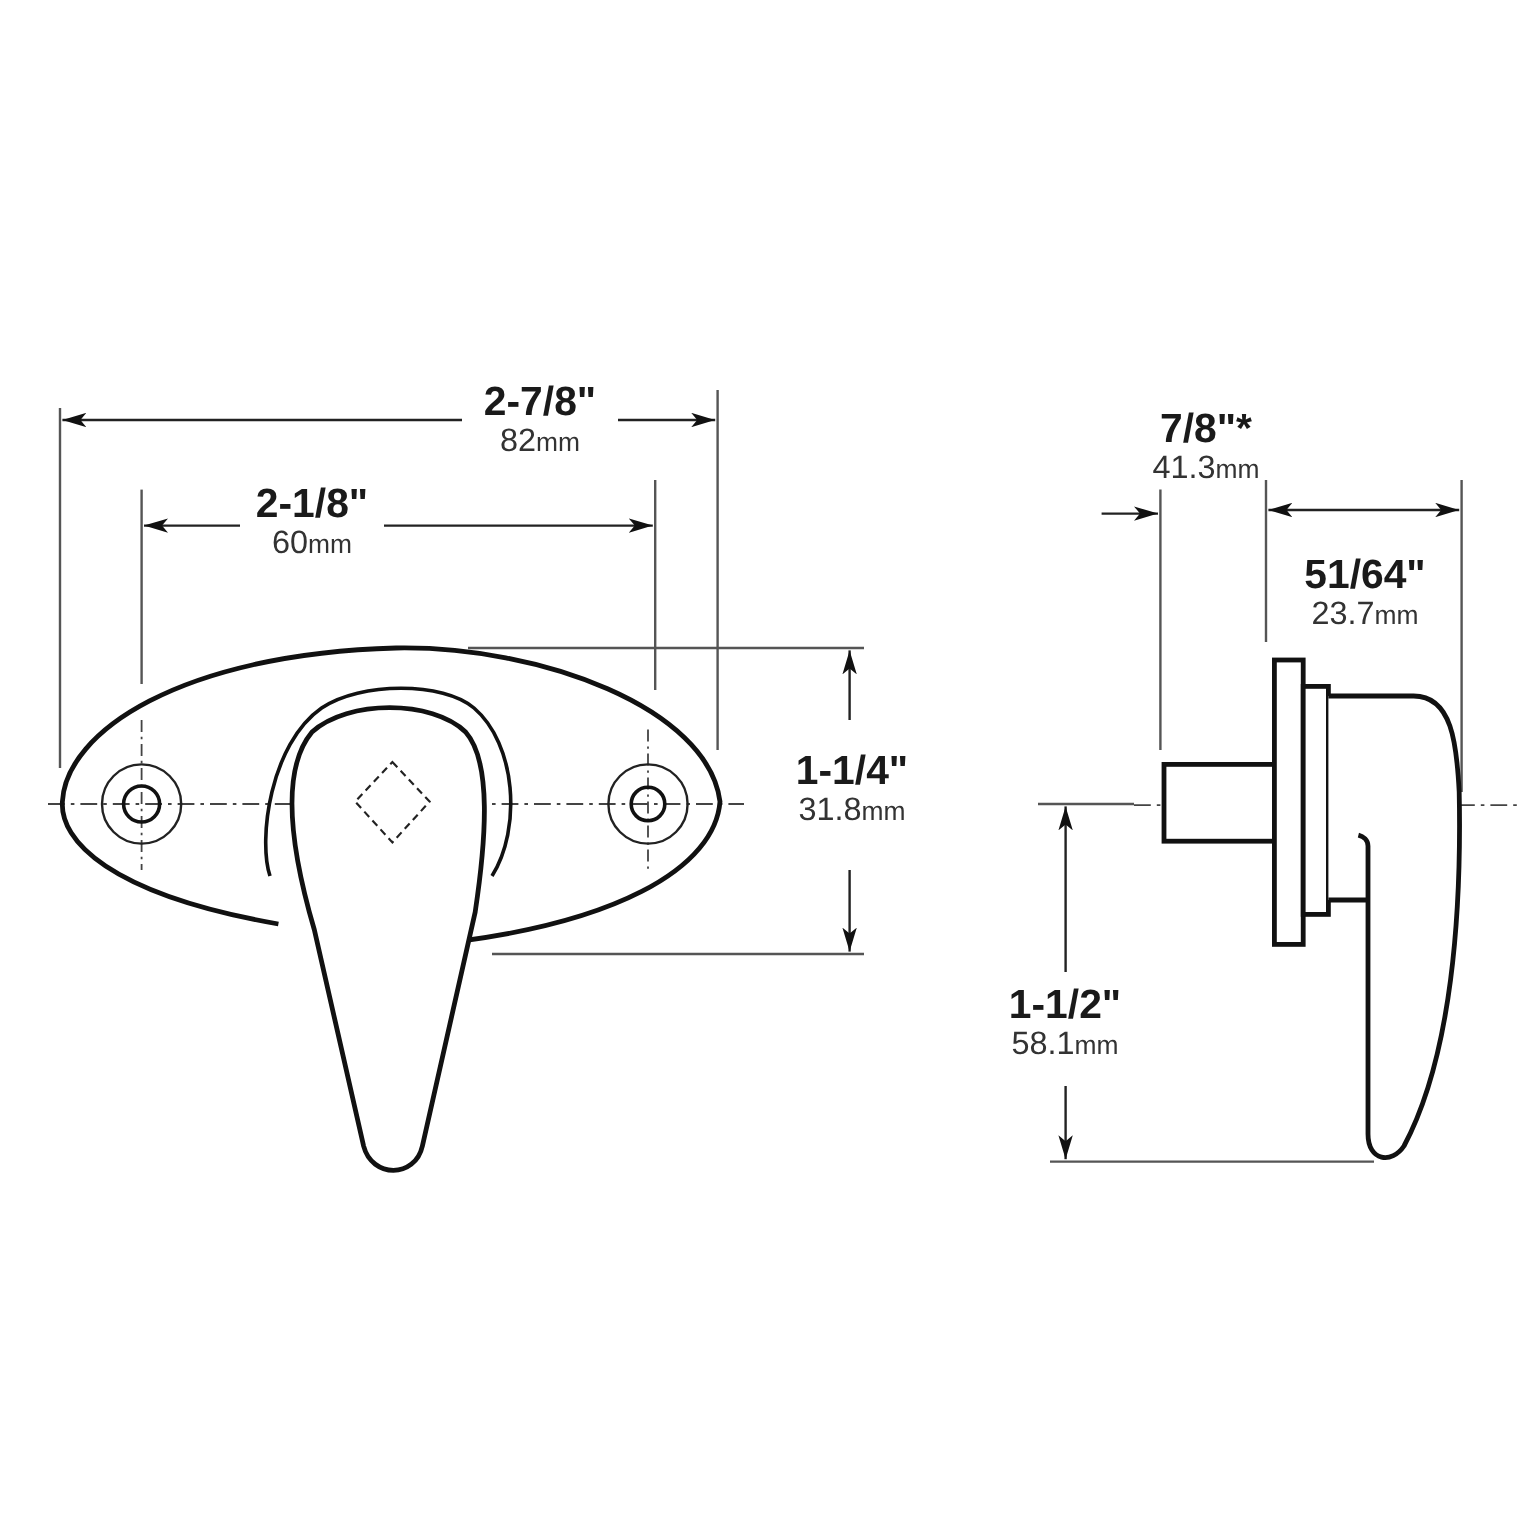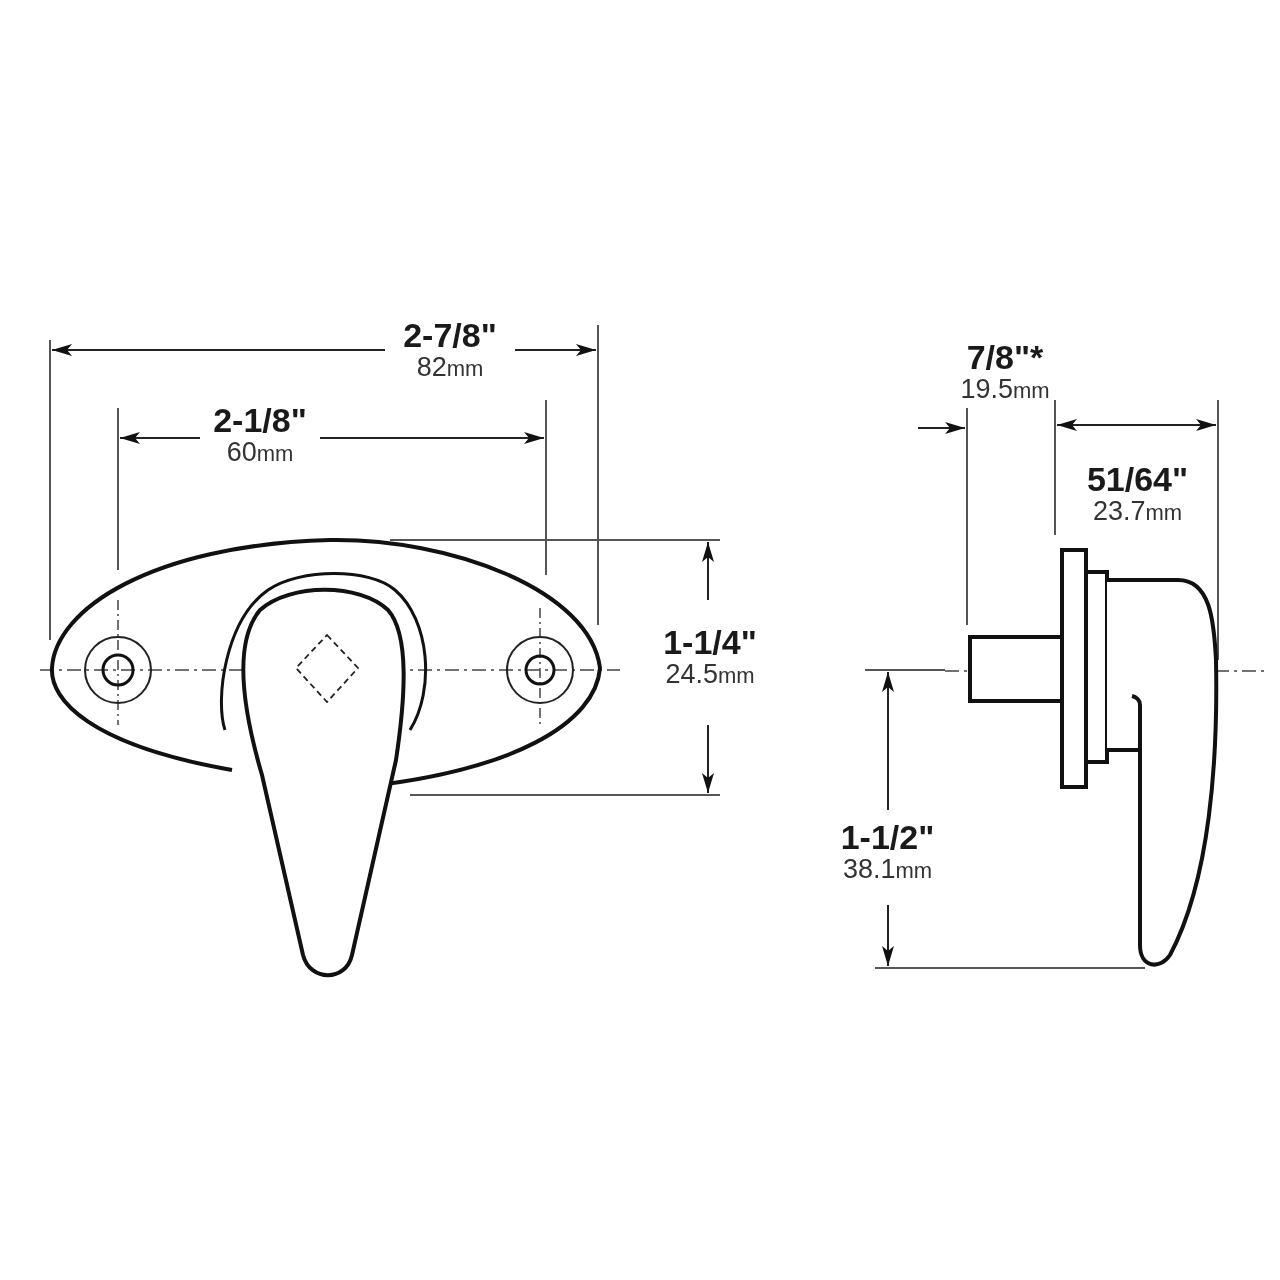--- a/index.html
+++ b/index.html
@@ -90,29 +90,29 @@
   <span class="small"><span>82</span><span class="unit">mm</span></span>
 </div>
 
 <div class="lbl" style="left:195px; top:403px; width:130px;">
   <span class="big">2-1/8"</span>
   <span class="small"><span>60</span><span class="unit">mm</span></span>
 </div>
 
 <div class="lbl" style="left:640px; top:625px; width:140px;">
   <span class="big">1-1/4"</span>
-  <span class="small"><span>24.5</span><span class="unit">mm</span></span>
+  <span class="small"><span>31.8</span><span class="unit">mm</span></span>
 </div>
 
 <div class="lbl" style="left:945px; top:340px; width:120px;">
   <span class="big">7/8"*</span>
-  <span class="small"><span>19.5</span><span class="unit">mm</span></span>
+  <span class="small"><span>41.3</span><span class="unit">mm</span></span>
 </div>
 
 <div class="lbl" style="left:1070px; top:462px; width:135px;">
   <span class="big">51/64"</span>
   <span class="small"><span>23.7</span><span class="unit">mm</span></span>
 </div>
 
 <div class="lbl" style="left:825px; top:820px; width:125px;">
   <span class="big">1-1/2"</span>
-  <span class="small"><span>38.1</span><span class="unit">mm</span></span>
+  <span class="small"><span>58.1</span><span class="unit">mm</span></span>
 </div>
 
 </body></html>

